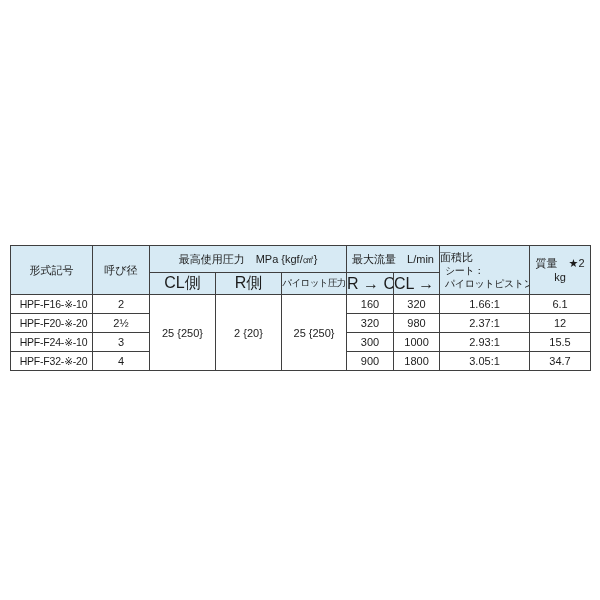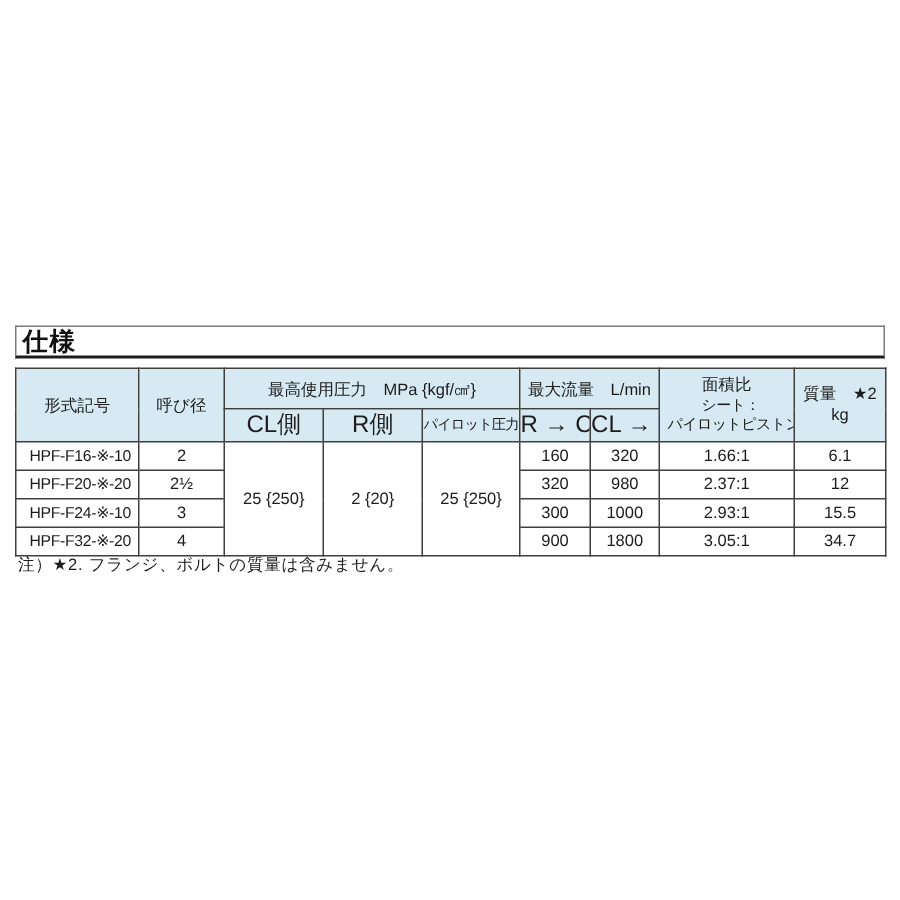--- a/index.html
+++ b/index.html
@@ -65,40 +65,37 @@
   tr.datarow { height: 19px; }
   .model-cell {
     text-align: left;
     padding-left: 4px !important;
     font-size: 10.5px;
     letter-spacing: -0.2px;
   }
   .subhdr { font-size: 16px; }
   .pilot-hdr { font-size: 9.5px; letter-spacing: -0.6px; }
   .area-cell div { line-height: 13px; }
-  .area-line-center { text-align: center; font-size: 11px; }
-  .area-line-left { text-align: center; padding-left: 5px; font-size: 10px; letter-spacing: -0.4px; }
+  .area-line-center { text-align: left; font-size: 11px; }
+  .area-line-left { text-align: left; padding-left: 5px; font-size: 10px; letter-spacing: -0.4px; }
   .mass-hdr div { line-height: 14px; }
   .note {
     position: absolute;
     left: 12px;
     top: 369px;
     font-size: 11px;
     color: #1c1c1c;
     letter-spacing: 0.5px;
   }
 </style>
 </head>
 <body>
 
 <div class="canvas">
 
-  <div class="title-box">
-    <span class="title-text">仕様</span>
-  </div>
 
   <table class="spec">
     <colgroup>
       <col style="width:82px">
       <col style="width:57px">
       <col style="width:66px">
       <col style="width:66px">
       <col style="width:65px">
       <col style="width:47px">
       <col style="width:46px">
@@ -161,15 +158,14 @@
         <td class="model-cell">HPF-F32-※-20</td>
         <td>4</td>
         <td>900</td>
         <td>1800</td>
         <td>3.05:1</td>
         <td>34.7</td>
       </tr>
     </tbody>
   </table>
 
-  <div class="note">注）★2. フランジ、ボルトの質量は含みません。</div>
 
 </div>
 
 </body></html>

